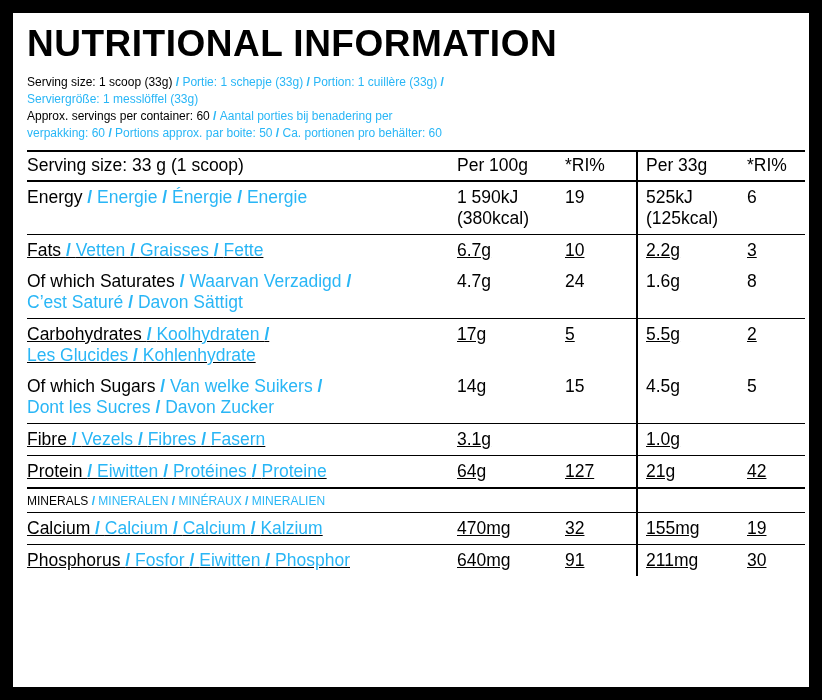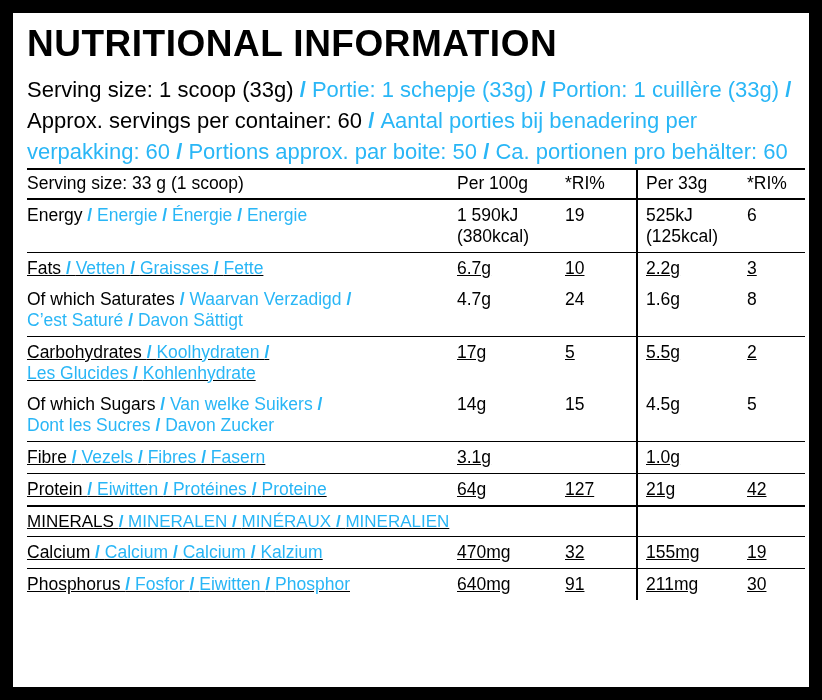--- a/index.html
+++ b/index.html
@@ -27,24 +27,24 @@
   }
   .title {
     font-size: 37px;
     font-weight: bold;
     letter-spacing: 0.5px;
     color: #000;
     line-height: 1.05;
     margin: 4px 0 10px 0;
   }
   .serving-block {
-    font-size: 22px;
+    font-size: 12px;
     color: #000;
     line-height: 1.42;
-    margin-bottom: 0;
+    margin-bottom: 8px;
   }
   .sep {
     color: #29b6f6;
     font-weight: bold;
   }
   .lang {
     color: #29b6f6;
   }
   table.nutri {
     width: 100%;
@@ -81,39 +81,39 @@
     border-top: 1.4px solid #000;
     text-decoration: underline;
   }
   .vline-left-thick {
     border-left: 2.2px solid #000;
     padding-left: 8px !important;
   }
   .cell-pad { padding-top: 5px !important; padding-bottom: 5px !important; }
   .group-title {
     font-weight: bold;
-    font-size: 17px;
+    font-size: 12px;
     padding-top: 5px !important;
     padding-bottom: 4px !important;
-    text-decoration: underline;
   }
   .sub { display: block; }
   .nowrapnum { white-space: nowrap; }
 </style>
 </head>
 <body>
 
 <div class="panel">
   <div class="inner">
 
     <div class="title">NUTRITIONAL INFORMATION</div>
 
     <div class="serving-block">
       <div id="serving-lines">
           <div><span>Serving size: 1 scoop (33g) </span><span class="sep">/ </span><span class="lang">Portie: 1 schepje (33g) </span><span class="sep">/ </span><span class="lang">Portion: 1 cuillère (33g) </span><span class="sep">/</span></div>
+          <div><span class="lang">Serviergröße: 1 messlöffel (33g)</span></div>
           <div><span>Approx. servings per container: 60 </span><span class="sep">/ </span><span class="lang">Aantal porties bij benadering per</span></div>
           <div><span class="lang">verpakking: 60 </span><span class="sep">/ </span><span class="lang">Portions approx. par boite: 50 </span><span class="sep">/ </span><span class="lang">Ca. portionen pro behälter: 60</span></div>
         </div>
     </div>
 
     <table class="nutri">
       <colgroup>
         <col class="col-name">
           <col class="col-v1">
           <col class="col-r1">

